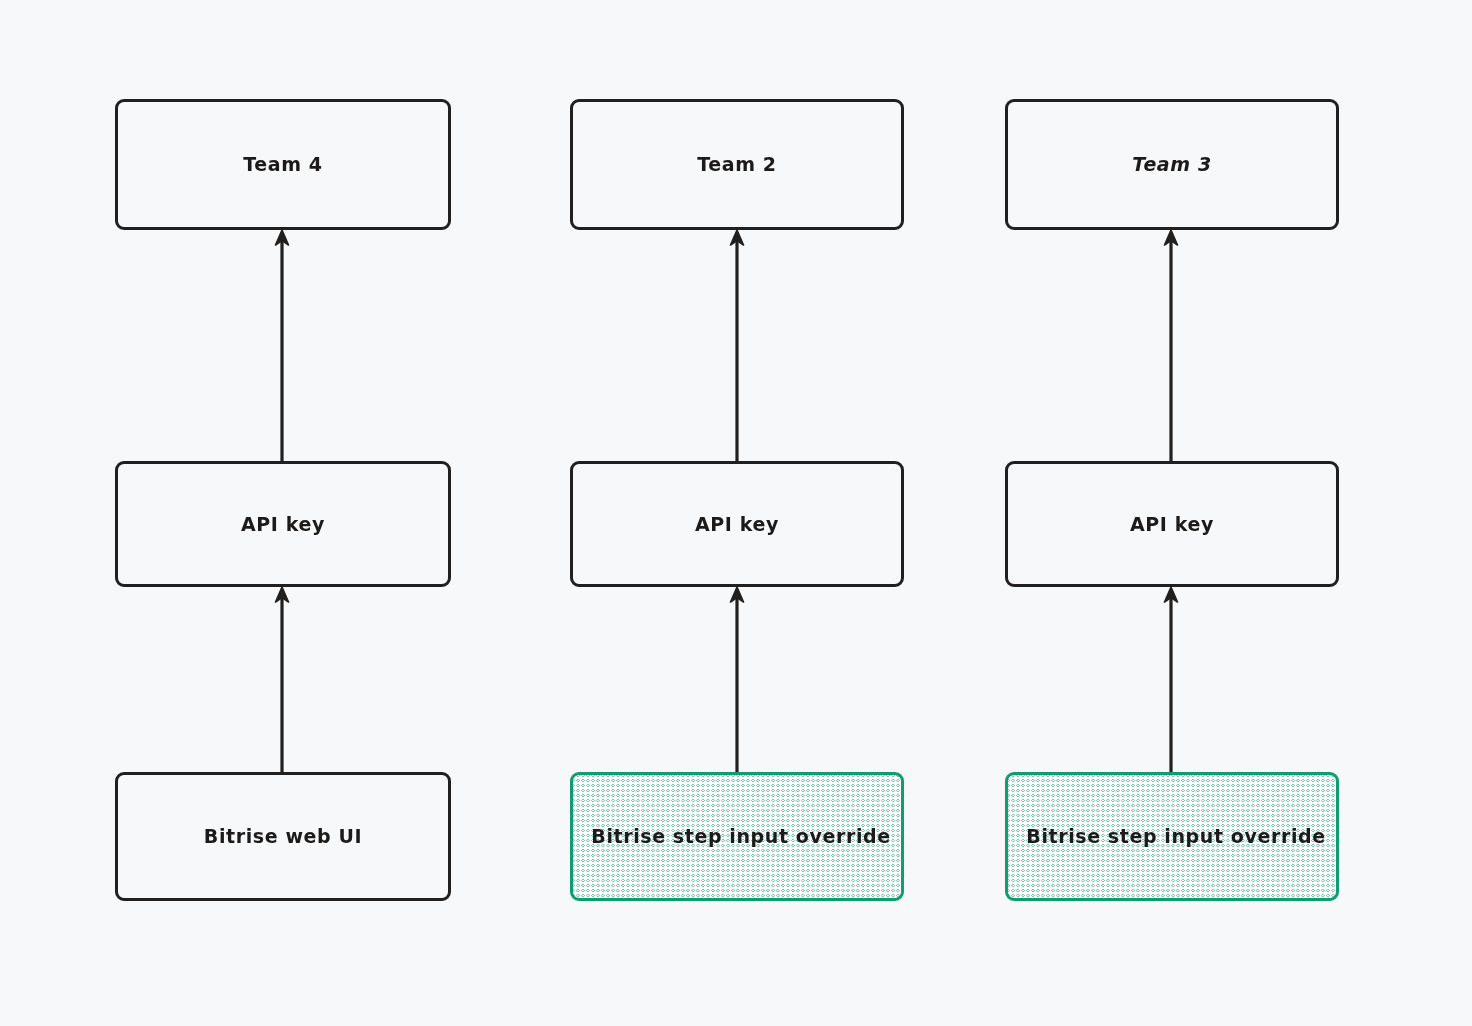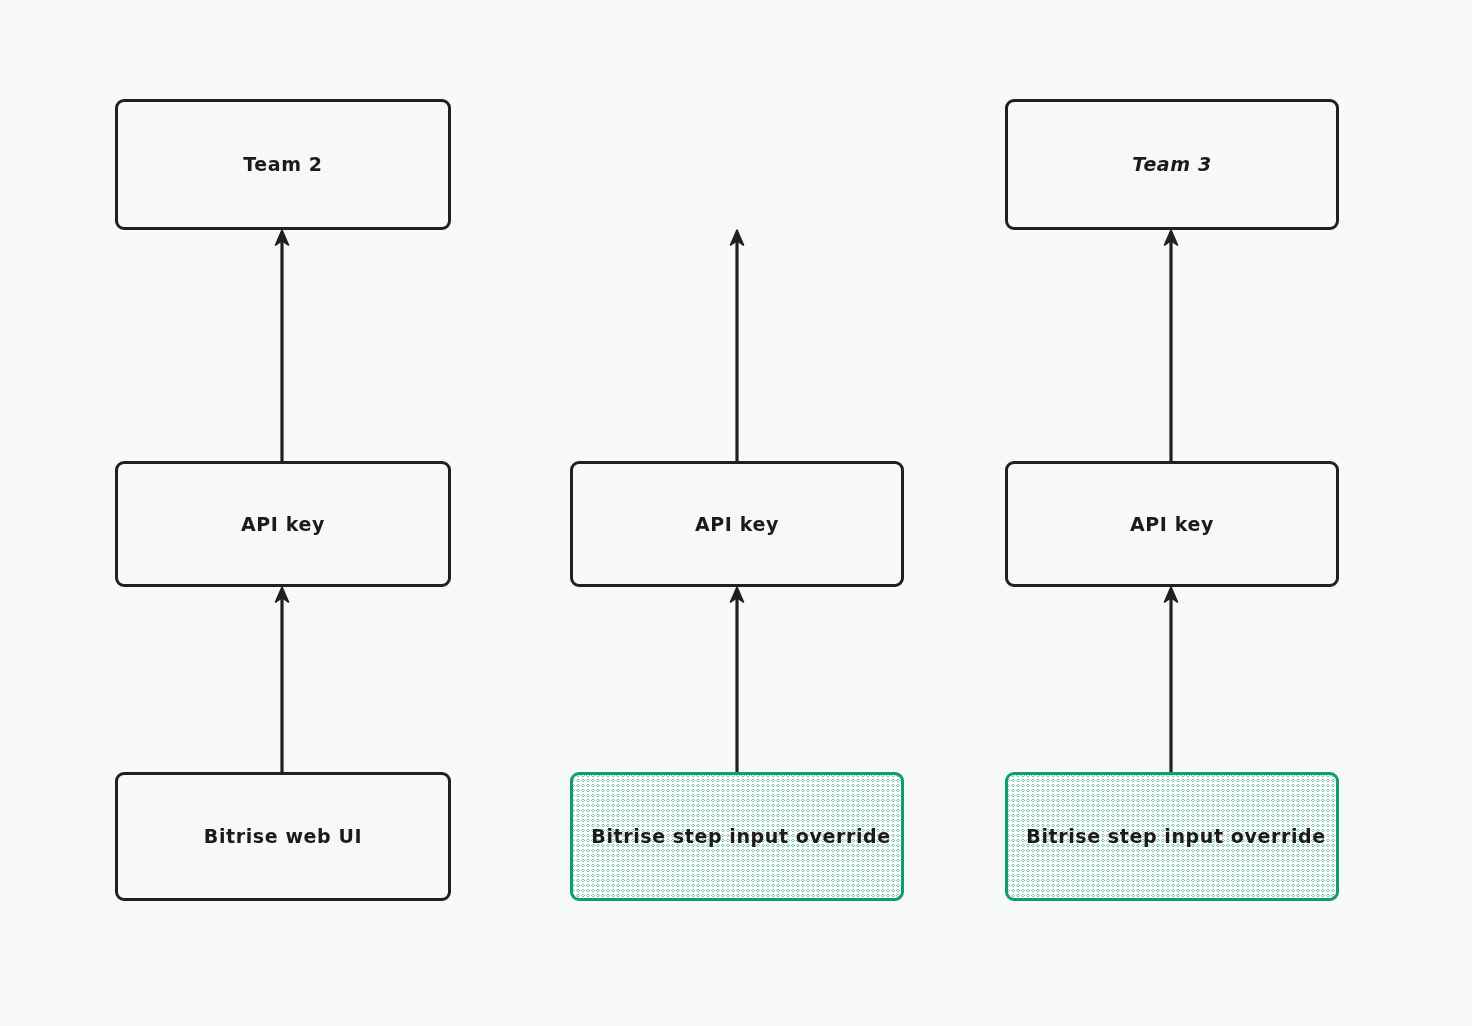--- a/index.html
+++ b/index.html
@@ -75,38 +75,41 @@
     <div style="position: absolute; left: 0px; top: 0px; width: 100%; height: 100%;">
       <svg class="arrow" width="24" height="185" viewBox="0 0 24 185" style="left: 270px; top: 587px;">
         <line x1="12" y1="185" x2="12" y2="5" stroke="#22201f" stroke-width="3.2" stroke-linecap="butt"></line>
         <path d="M 12 0 L 18.5 15 L 12 10.5 L 5.5 15 Z" fill="#22201f" stroke="#22201f" stroke-width="1.6" stroke-linejoin="round"></path>
       </svg>
       <svg class="arrow" width="24" height="231" viewBox="0 0 24 231" style="left: 270px; top: 230px;">
         <line x1="12" y1="231" x2="12" y2="5" stroke="#22201f" stroke-width="3.2" stroke-linecap="butt"></line>
         <path d="M 12 0 L 18.5 15 L 12 10.5 L 5.5 15 Z" fill="#22201f" stroke="#22201f" stroke-width="1.6" stroke-linejoin="round"></path>
       </svg>
       <div class="node plain" style="left: 115px; top: 99px; width: 336px; height: 131px;">
-        <div class="node-label">Team 2</div>
+        <div class="node-label">Team 4</div>
       </div>
       <div class="node plain" style="left: 115px; top: 461px; width: 336px; height: 126px;">
         <div class="node-label">API key</div>
       </div>
       <div class="node plain" style="left: 115px; top: 772px; width: 336px; height: 129px;">
         <div class="node-label">Bitrise web UI</div>
       </div>
     </div>
     <div style="position: absolute; left: 0px; top: 0px; width: 100%; height: 100%;">
       <svg class="arrow" width="24" height="185" viewBox="0 0 24 185" style="left: 725px; top: 587px;">
         <line x1="12" y1="185" x2="12" y2="5" stroke="#22201f" stroke-width="3.2" stroke-linecap="butt"></line>
         <path d="M 12 0 L 18.5 15 L 12 10.5 L 5.5 15 Z" fill="#22201f" stroke="#22201f" stroke-width="1.6" stroke-linejoin="round"></path>
       </svg>
       <svg class="arrow" width="24" height="231" viewBox="0 0 24 231" style="left: 725px; top: 230px;">
         <line x1="12" y1="231" x2="12" y2="5" stroke="#22201f" stroke-width="3.2" stroke-linecap="butt"></line>
         <path d="M 12 0 L 18.5 15 L 12 10.5 L 5.5 15 Z" fill="#22201f" stroke="#22201f" stroke-width="1.6" stroke-linejoin="round"></path>
       </svg>
+      <div class="node plain" style="left: 570px; top: 99px; width: 334px; height: 131px;">
+        <div class="node-label">Team 2</div>
+      </div>
       <div class="node plain" style="left: 570px; top: 461px; width: 334px; height: 126px;">
         <div class="node-label">API key</div>
       </div>
       <div class="node accent" style="left: 570px; top: 772px; width: 334px; height: 129px;">
         <div class="node-label">Bitrise step input override</div>
       </div>
     </div>
     <div style="position: absolute; left: 0px; top: 0px; width: 100%; height: 100%;">
       <svg class="arrow" width="24" height="185" viewBox="0 0 24 185" style="left: 1159px; top: 587px;">
         <line x1="12" y1="185" x2="12" y2="5" stroke="#22201f" stroke-width="3.2" stroke-linecap="butt"></line>

